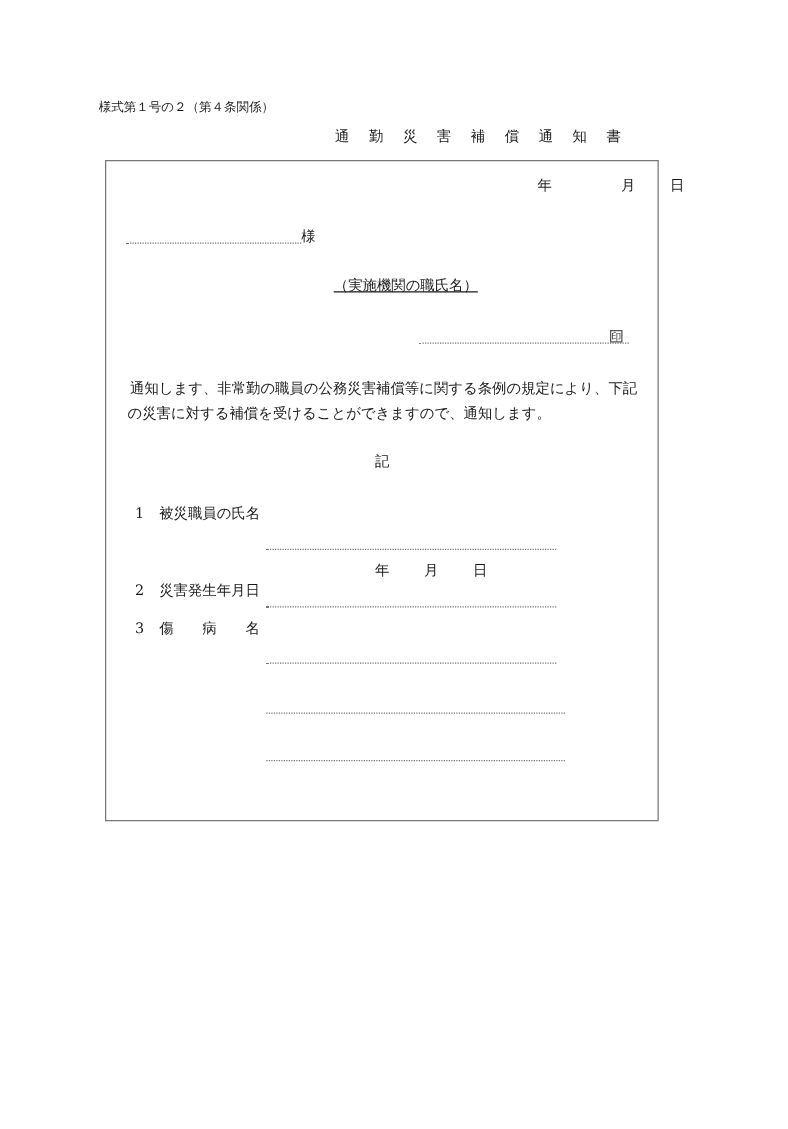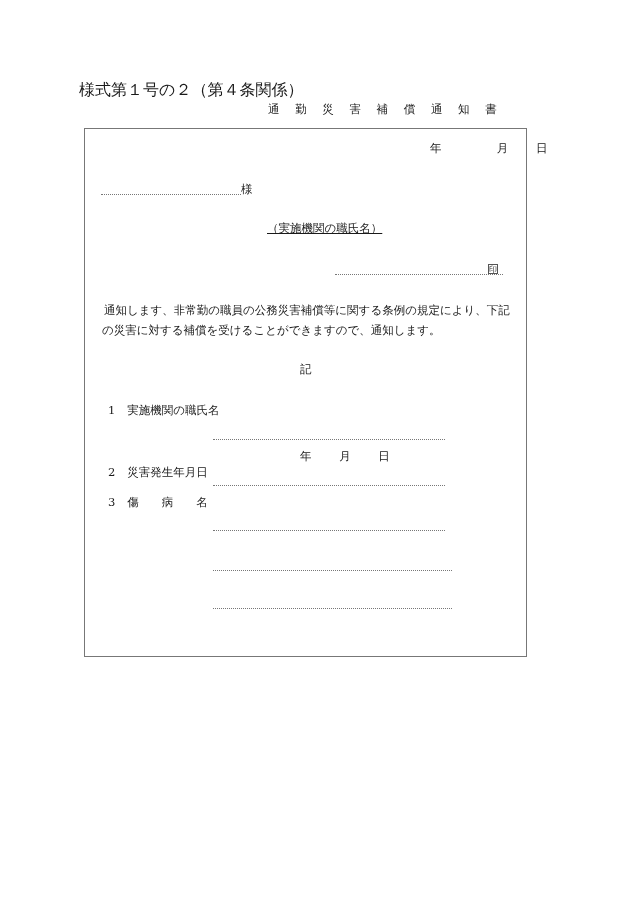--- a/index.html
+++ b/index.html
@@ -1,19 +1,19 @@
 <!DOCTYPE html>
 <html><head>
 <meta charset="utf-8">
 <style>
   html, body { margin:0; padding:0; background:#ffffff; }
   body { width:630px; height:903px; position:relative; overflow:hidden;
          font-family:"DejaVu Serif","Liberation Serif",serif; color:#1a1a1a; font-size:11.5px; }
   .abs { position:absolute; white-space:nowrap; line-height:1; }
-  .form-number { left:79px; top:82px; font-size:16px; }
+  .form-number { left:79px; top:82px; font-size:10px; }
   .doc-title { left:228px; top:104px; font-size:11.5px; letter-spacing:6px;margin-left:40px; }
   .box { position:absolute; left:84px; top:128px; width:443px; height:529px;
          border:1px solid #777; box-sizing:border-box; }
   .date-row { left:430px; top:143px; }
   .date-row span { display:inline-block; }
   .dots { position:absolute; height:0; border-top:1.4px dotted #777; }
   .sama { left:241px; top:184px; }
   .agency { left:267px; top:223px;text-decoration:underline; }
   .seal { position:absolute; left:488px; top:264px; width:10px; height:10px;
           border:1px solid #555; font-size:8px; line-height:10px; text-align:center; color:#333; box-sizing:border-box; }
@@ -48,21 +48,21 @@
 <div class="abs agency">（実施機関の職氏名）</div>
 <div class="dots" style="left:335px; top:274px; width:168px;"></div>
 <div class="seal">印</div>
 
 <div class="abs para">通知します、非常勤の職員の公務災害補償等に関する条例の規定により、下記</div>
 <div class="abs para2">の災害に対する補償を受けることができますので、通知します。</div>
 
 <div class="abs ki">記</div>
 
 <div class="abs item1">
-  <span class="item-num">1</span><span class="gap"></span><span>実施機関の職氏名</span>
+  <span class="item-num">1</span><span class="gap"></span><span>被災職員の氏名</span>
 </div>
 <div class="dots" style="left:213px; top:439px; width:232px;"></div>
 
 <div class="abs item2">
   <span class="item-num">2</span><span class="gap"></span><span>災害発生年月日</span>
 </div>
 <div class="abs d2">
   <span>年</span>
   <span style="margin-left:24px">月</span>
   <span style="margin-left:24px">日</span>

